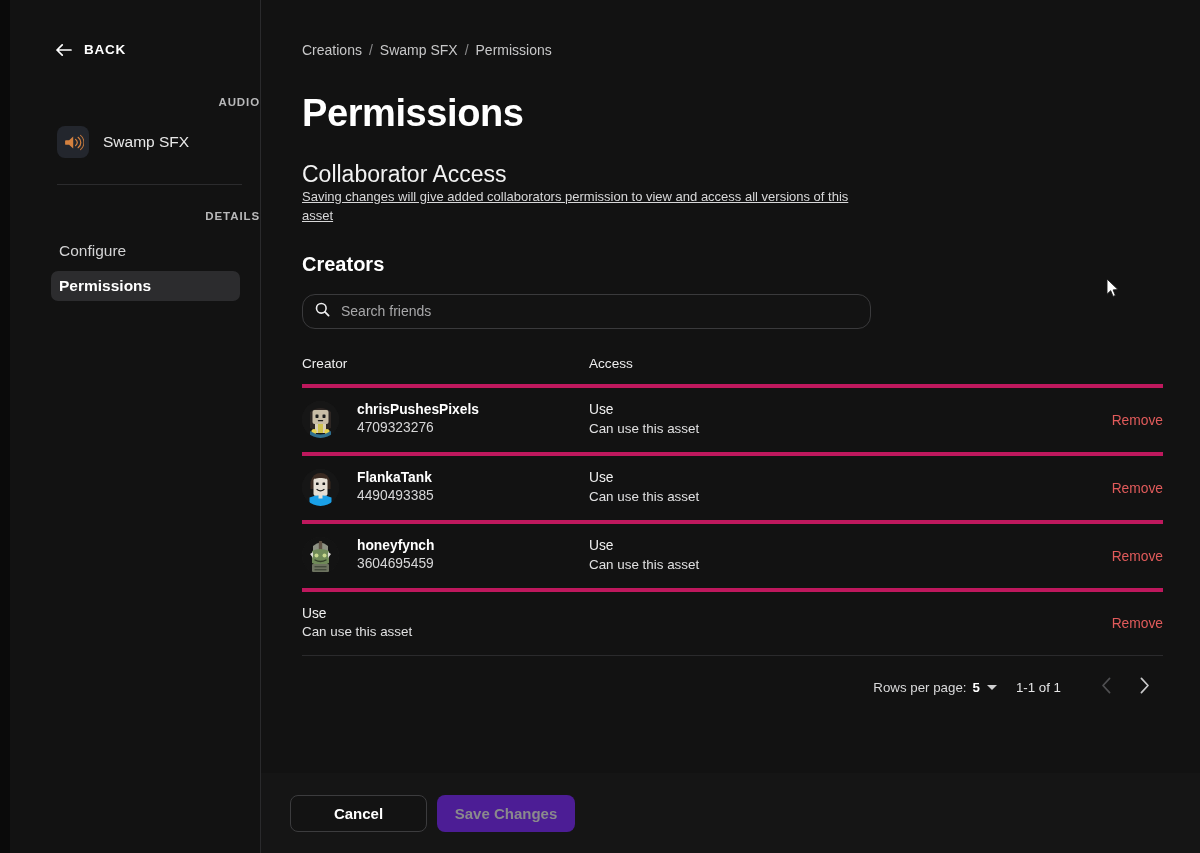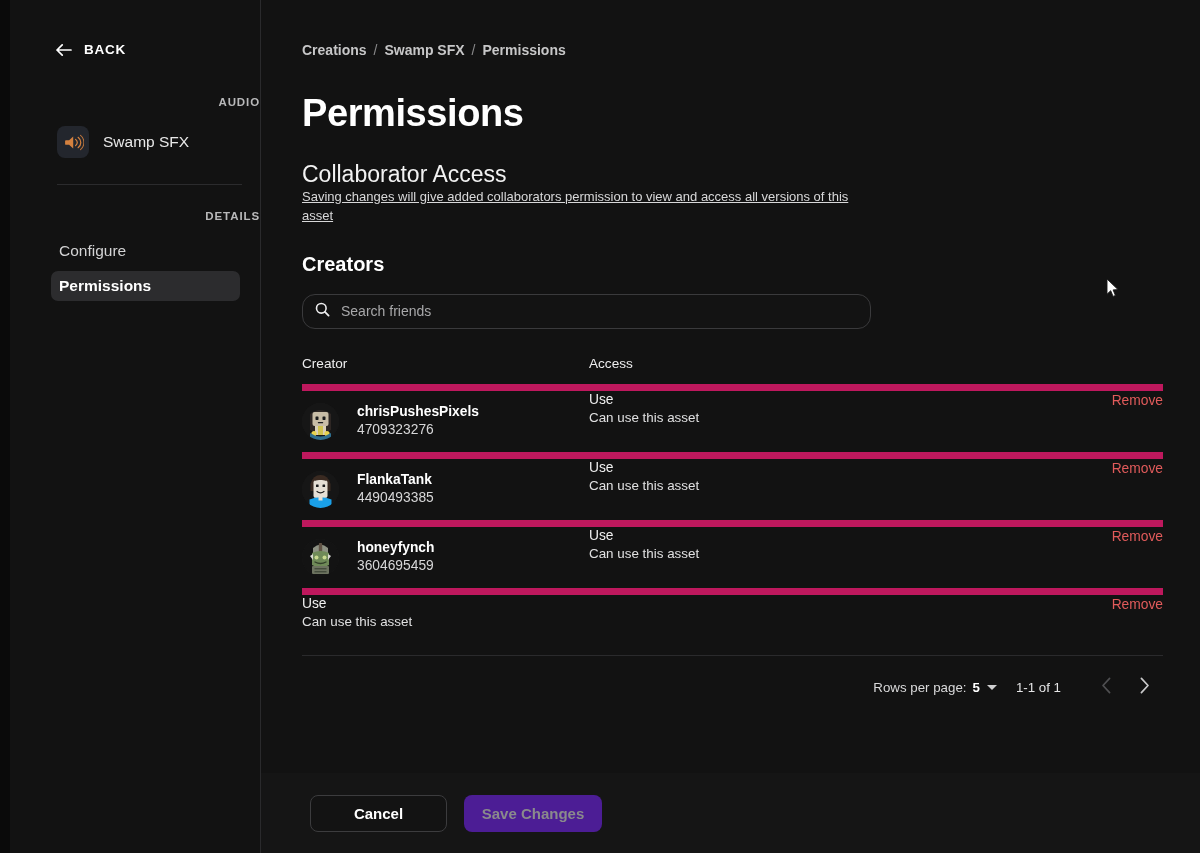--- a/index.html
+++ b/index.html
@@ -99,21 +99,21 @@
     background: #121212;
     position: relative;
     padding: 0 0 0 41px;
     overflow: hidden;
   }
   .breadcrumb {
     margin-top: 42px;
     font-size: 14px; color: #c7c7c8;
     display: flex; align-items: center; gap: 7px;
   }
-  .crumb { cursor: pointer; color: #c7c7c8; font-weight: bold; }
+  .crumb { cursor: pointer; color: #c7c7c8; }
   .crumb-sep { color: #8a8a8b; }
   .crumb.last { color: #c7c7c8; }
 
   .page-title {
     margin-top: 34px;
     font-size: 38px; font-weight: 800; color: #ffffff;
     letter-spacing: -0.4px;
   }
   .section-title {
     margin-top: 26px;
@@ -155,23 +155,23 @@
     height: 22px;
     padding-bottom: 18px;
   }
   .col-creator { width: 287px; flex: 0 0 287px; }
   .col-access  { flex: 1 1 auto; }
   .col-action  { width: 120px; flex: 0 0 120px; text-align: right; }
   .th {
     font-size: 13.6px; color: #ededee; font-weight: 400;
   }
   .tbl-row {
-    display: flex; 
+    display: flex; align-items: center;
     height: 68px;
-    border-top: 7px solid #be185d;
+    border-top: 4px solid #be185d;
   }
   .tbl-row:last-of-type { border-bottom: 1px solid #2a2a2c; }
   .creator-cell { display: flex; align-items: center; gap: 18px; }
   .avatar {
     width: 37px; height: 37px; border-radius: 50%;
     flex: 0 0 37px;
     background: #1b1b1b;
     overflow: hidden;
     position: relative;
   }
@@ -215,23 +215,23 @@
 
   
   .footer-bg {
     position: absolute;
     left: 0; right: 0; bottom: 0;
     height: 80px;
     background: #151515;
   }
   .footer {
     position: absolute;
-    left: 49px; bottom: 0;
+    left: 29px; bottom: 0;
     height: 80px;
-    display: flex; align-items: center; gap: 17px;
+    display: flex; align-items: center; gap: 10px;
   }
   .btn {
     height: 37px;
     border-radius: 8px;
     font-size: 15px; font-weight: 700;
     font-family: inherit;
     cursor: pointer;
     display: flex; align-items: center; justify-content: center;
   }
   .btn-cancel {

